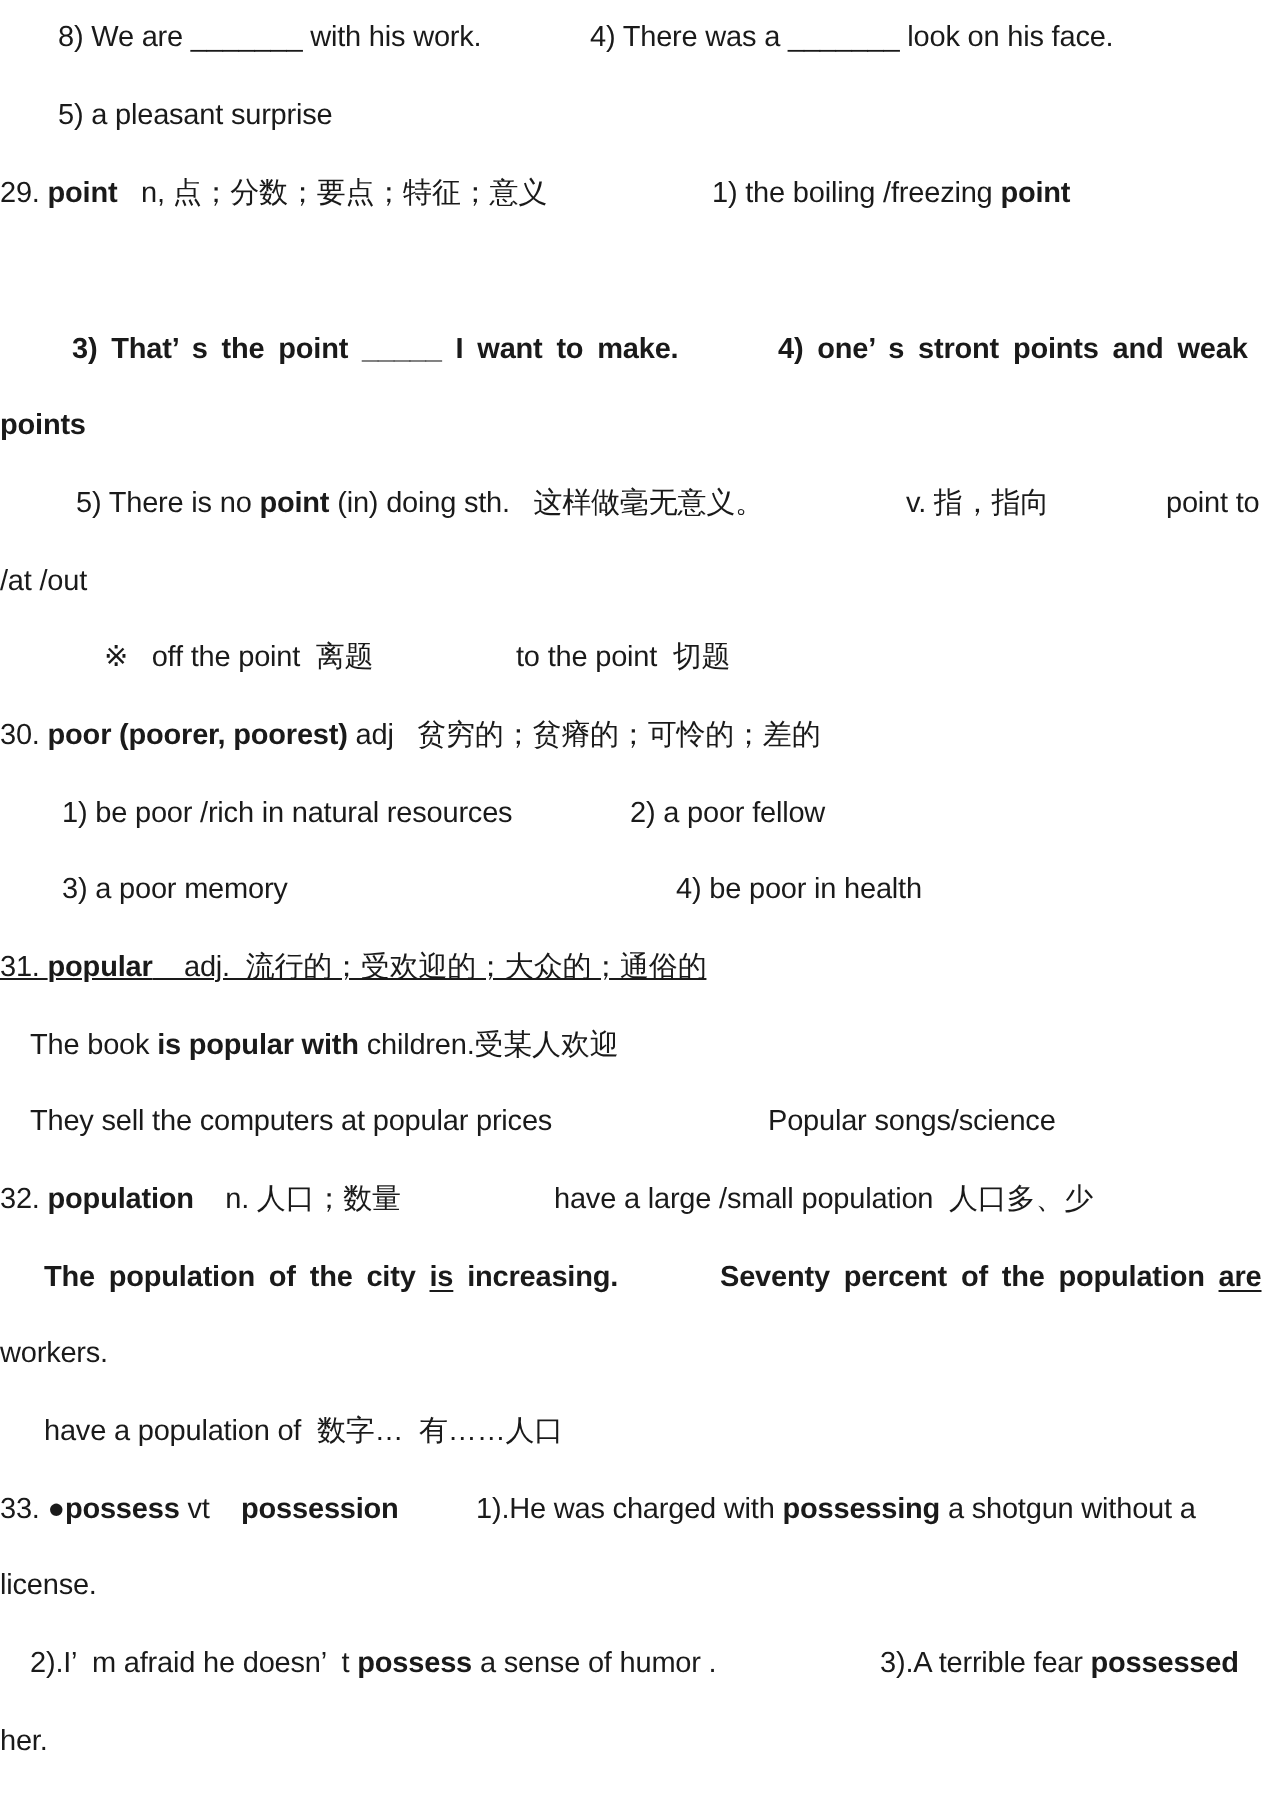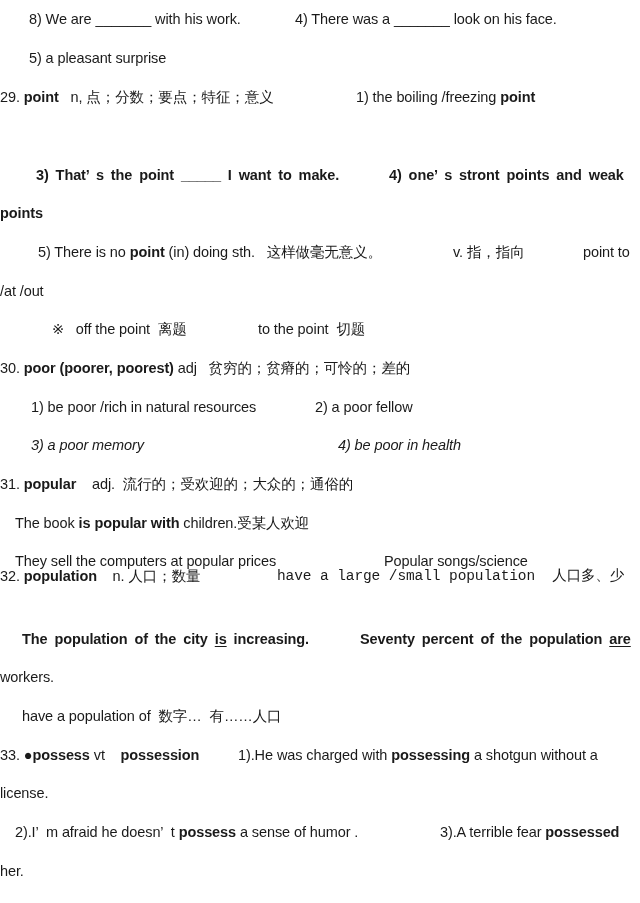--- a/index.html
+++ b/index.html
@@ -41,25 +41,25 @@
     <div class="line" style="left: 29px; top: 9px; width: 611px;"><span class="seg">8) We are _______ with his work.</span><span style="position: absolute; left: 266px; top: 0px; white-space: pre;"><span class="seg" style="">4) There was a _______ look on his face.</span></span></div>
     <div class="line" style="left: 29px; top: 48px; width: 611px;"><span class="seg">5) a pleasant surprise</span></div>
     <div class="line" style="left: 0px; top: 87px; width: 640px;"><span class="seg">29. </span><span class="seg b">point</span><span class="seg">   n, 点；分数；要点；特征；意义</span><span style="position: absolute; left: 332px; top: 0px; white-space: pre; margin-left: 24px;"><span class="seg" style="">1) the boiling /freezing </span><span class="seg b">point</span></span></div>
     <div class="line" style="left: 36px; top: 165px; width: 604px;"><span class="seg justify">3) That’ s the </span><span class="seg b justify">point</span><span class="seg justify"> _____ I want to make.</span><span style="position: absolute; left: 353px; top: 0px; white-space: pre;"><span class="seg justify" style="">4) one’ s stront </span><span class="seg b justify">points</span><span class="seg justify"> and weak</span></span></div>
     <div class="line" style="left: 0px; top: 203px; width: 640px;"><span class="seg b">points</span></div>
     <div class="line" style="left: 38px; top: 242px; width: 602px;"><span class="seg">5) There is no </span><span class="seg b">point</span><span class="seg"> (in) doing sth.   这样做毫无意义。</span><span style="position: absolute; left: 415px; top: 0px; white-space: pre;"><span class="seg" style="">v. 指，指向</span></span><span style="position: absolute; left: 545px; top: 0px; white-space: pre;"><span class="seg" style="">point to</span></span></div>
     <div class="line" style="left: 0px; top: 281px; width: 640px;"><span class="seg">/at /out</span></div>
     <div class="line" style="left: 52px; top: 319px; width: 588px;"><span class="seg">※   off the point  离题</span><span style="position: absolute; left: 206px; top: 0px; white-space: pre;"><span class="seg" style="">to the point  切题</span></span></div>
     <div class="line" style="left: 0px; top: 358px; width: 532px;"><span class="seg">30. </span><span class="seg b">poor (poorer, poorest)</span><span class="seg"> adj   贫穷的；贫瘠的；可怜的；差的</span></div>
     <div class="line" style="left: 31px; top: 397px; width: 609px;"><span class="seg">1) be poor /rich in natural resources</span><span style="position: absolute; left: 284px; top: 0px; white-space: pre;"><span class="seg" style="">2) a poor fellow</span></span></div>
-    <div class="line" style="left: 31px; top: 435px; width: 609px; font-style: italic;"><span class="seg">3) a poor memory</span><span style="position: absolute; left: 262px; top: 0px; white-space: pre; margin-left: 45px;"><span class="seg" style="">4) be poor in health</span></span></div>
-    <div class="line" style="left: 0px; top: 474px; width: 640px;"><span class="seg">31. </span><span class="seg b">popular</span><span class="seg">    adj.  流行的；受欢迎的；大众的；通俗的</span></div>
+    <div class="line" style="left: 31px; top: 435px; width: 609px;"><span class="seg">3) a poor memory</span><span style="position: absolute; left: 262px; top: 0px; white-space: pre; margin-left: 45px;"><span class="seg" style="">4) be poor in health</span></span></div>
+    <div class="line" style="left: 0px; top: 474px; width: 640px; text-decoration: underline;"><span class="seg">31. </span><span class="seg b">popular</span><span class="seg">    adj.  流行的；受欢迎的；大众的；通俗的</span></div>
     <div class="line" style="left: 15px; top: 513px; width: 625px;"><span class="seg">The book </span><span class="seg b">is popular with</span><span class="seg"> children.受某人欢迎</span></div>
     <div class="line" style="left: 15px; top: 551px; width: 625px;"><span class="seg">They sell the computers at popular prices</span><span style="position: absolute; left: 369px; top: 0px; white-space: pre;"><span class="seg" style="">Popular songs/science</span></span></div>
-    <div class="line" style="left: 0px; top: 566px; width: 548px;"><span class="seg">32. </span><span class="seg b">population</span><span class="seg">    n. 人口；数量</span><span style="position: absolute; left: 277px; top: 0px; white-space: pre; font-family: Liberation Mono, monospace;"><span class="seg" style="">have a large /small population  人口多、少</span></span></div>
+    <div class="line" style="left: 0px; top: 590px; width: 548px;"><span class="seg">32. </span><span class="seg b">population</span><span class="seg">    n. 人口；数量</span><span style="position: absolute; left: 277px; top: 0px; white-space: pre;"><span class="seg" style="">have a large /small population  人口多、少</span></span></div>
     <div class="line" style="left: 22px; top: 629px; width: 618px;"><span class="seg justify">The population of the city </span><span class="seg b u justify">is</span><span class="seg justify"> increasing.</span><span style="position: absolute; left: 338px; top: 0px; white-space: pre;"><span class="seg justify" style="">Seventy percent of the population </span><span class="seg b u justify">are</span></span></div>
     <div class="line" style="left: 0px; top: 667px; width: 640px;"><span class="seg">workers.</span></div>
     <div class="line" style="left: 22px; top: 706px; width: 618px;"><span class="seg">have a population of  数字…  有……人口</span></div>
     <div class="line" style="left: 0px; top: 745px; width: 640px;"><span class="seg">33. </span><span class="seg b">●possess</span><span class="seg"> vt    </span><span class="seg b">possession</span><span style="position: absolute; left: 238px; top: 0px; white-space: pre;"><span class="seg" style="">1).He was charged with </span><span class="seg b">possessing</span><span class="seg"> a shotgun without a</span></span></div>
     <div class="line" style="left: 0px; top: 783px; width: 640px;"><span class="seg">license.</span></div>
     <div class="line" style="left: 15px; top: 822px; width: 625px;"><span class="seg">2).I’  m afraid he doesn’  t </span><span class="seg b">possess</span><span class="seg"> a sense of humor .</span><span style="position: absolute; left: 425px; top: 0px; white-space: pre;"><span class="seg" style="">3).A terrible fear </span><span class="seg b">possessed</span></span></div>
     <div class="line" style="left: 0px; top: 861px; width: 580px;"><span class="seg">her.</span></div>
   </div>
 
 </body></html>

